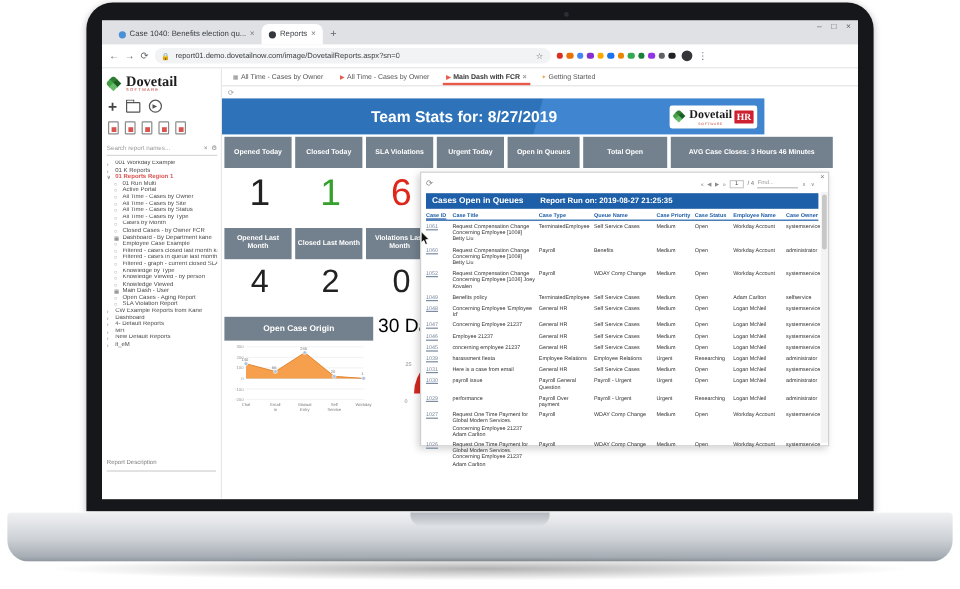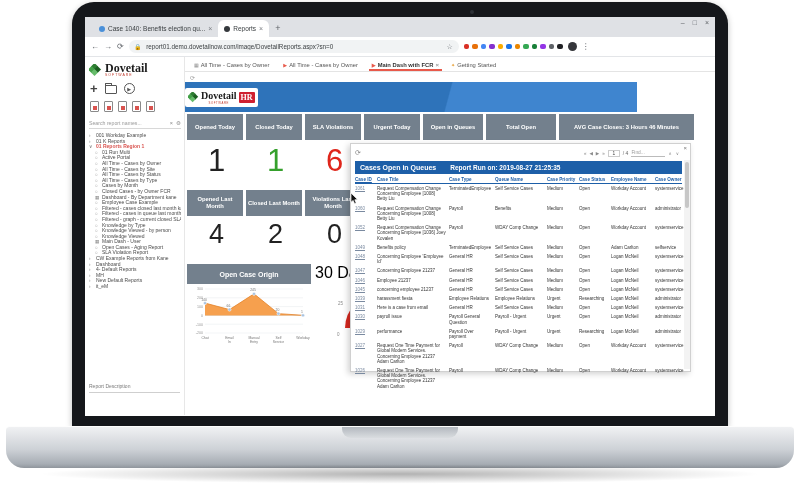--- a/index.html
+++ b/index.html
@@ -406,20 +406,21 @@
               <span>Getting Started</span>
               <span class="rclose"></span>
             </div>
           </div>
         <div class="refresh-row">
           <span>⟳</span>
         </div>
 
         <div class="dash">
           <div class="banner">
+            <span class="banner-title">Team Stats for: 8/27/2019</span>
             <div class="logo-box">
               <svg width="11" height="11" viewBox="0 0 13 13">
                 <rect x="3" y="0" width="5" height="5" transform="rotate(45 5.5 2.5)" fill="#2e7d32"></rect>
                 <rect x="0" y="3" width="5" height="5" transform="rotate(45 2.5 5.5)" fill="#43a047"></rect>
                 <rect x="6" y="3" width="5" height="5" transform="rotate(45 8.5 5.5)" fill="#1b5e20"></rect>
                 <rect x="3" y="6" width="5" height="5" transform="rotate(45 5.5 8.5)" fill="#66bb6a"></rect>
               </svg>
               <div class="logo-col">
                 <span class="logo-name">Dovetail</span>
                 <span class="logo-tag">SOFTWARE</span>

